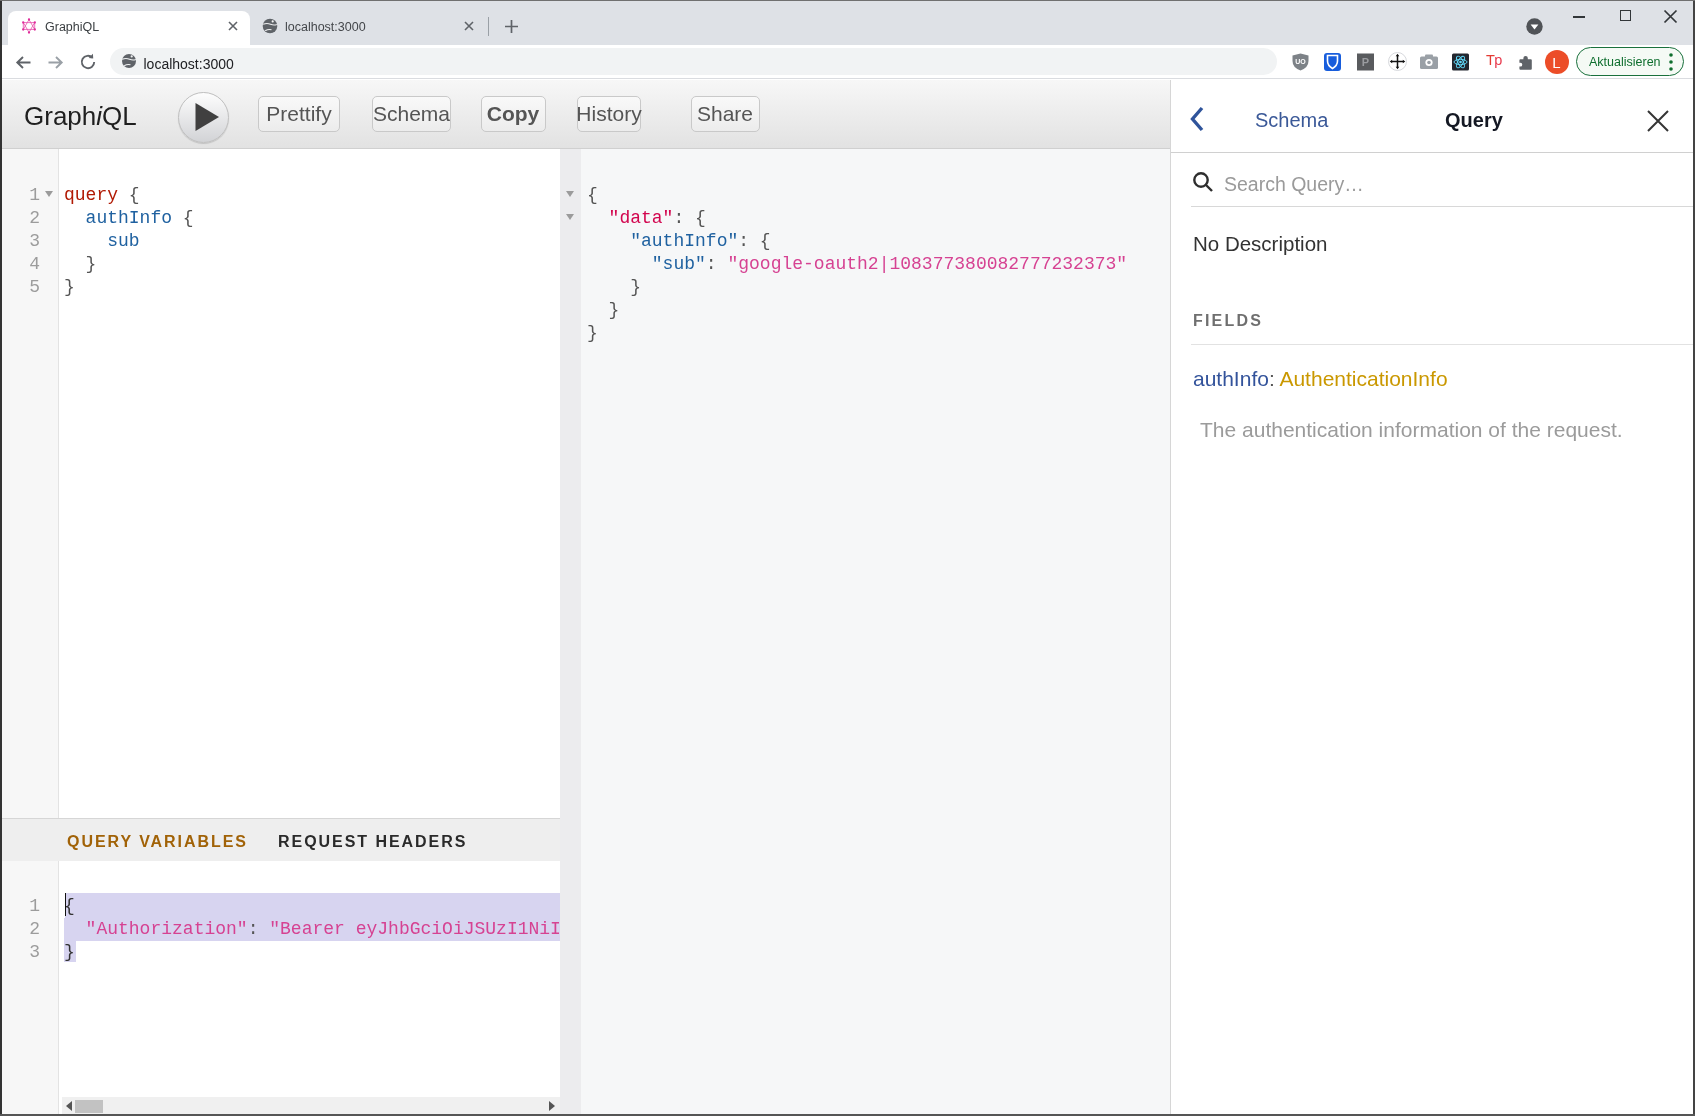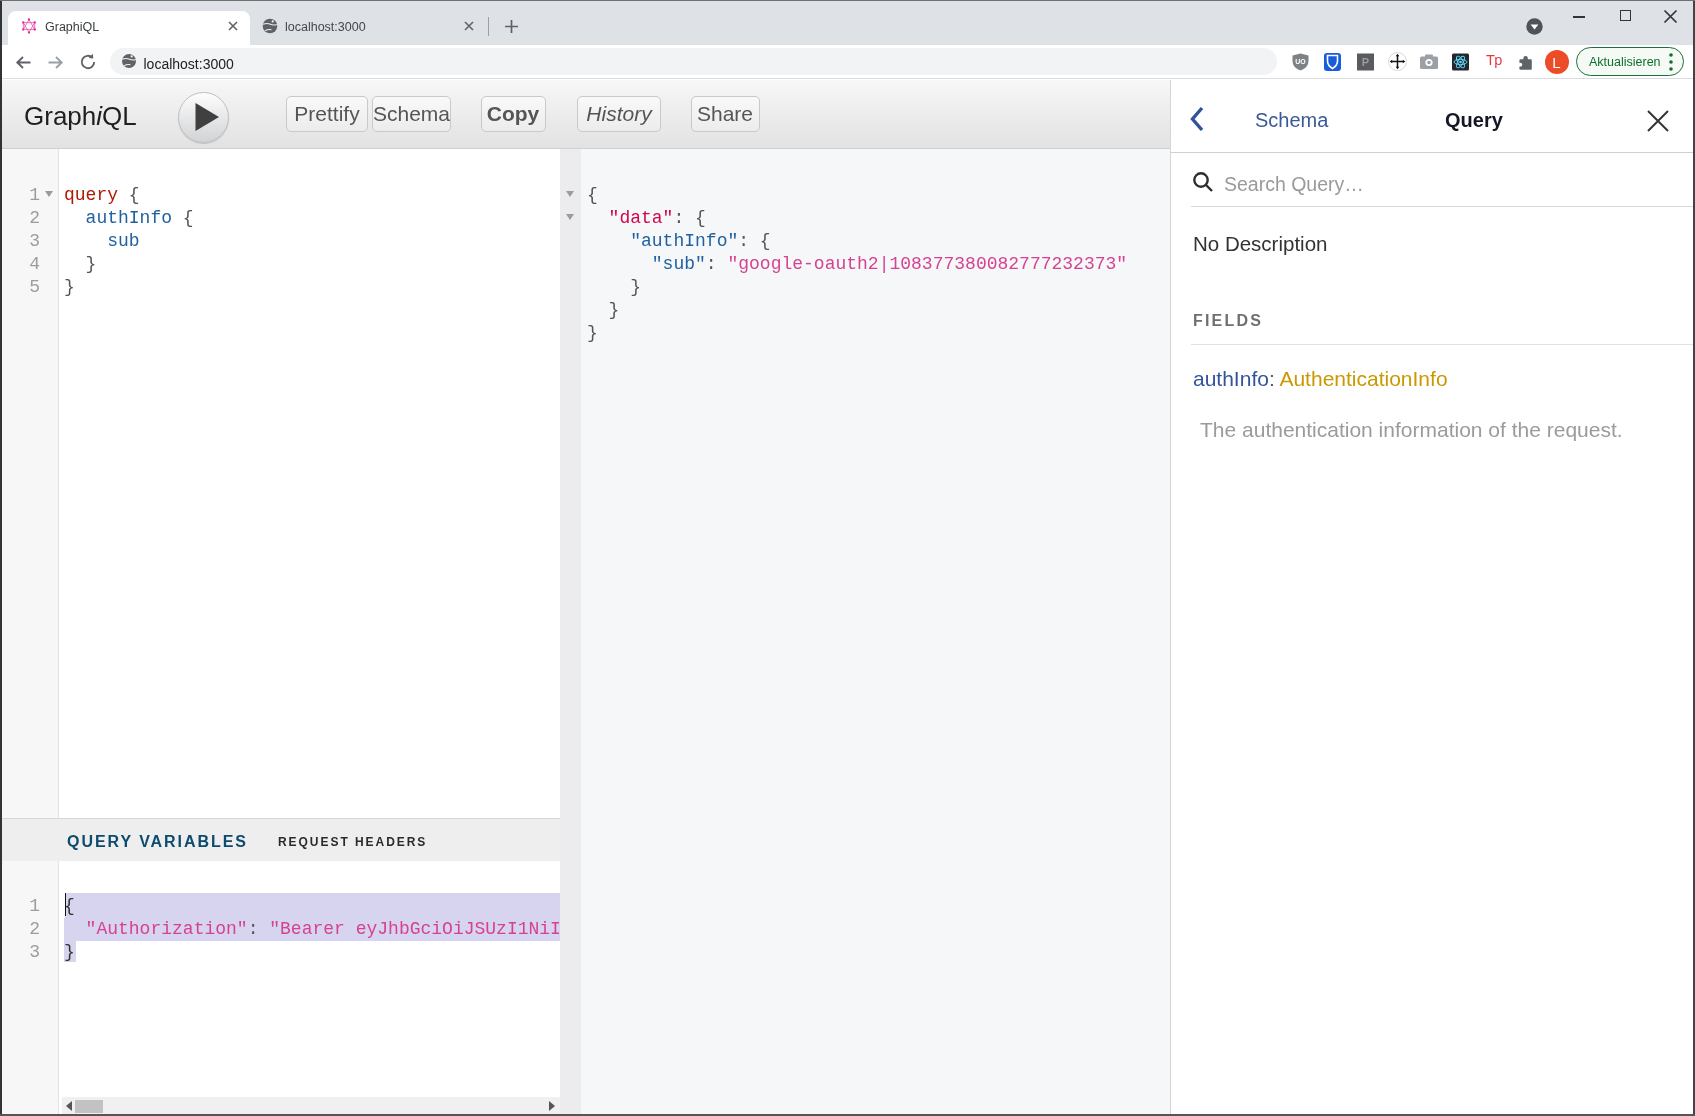--- a/index.html
+++ b/index.html
@@ -153,42 +153,42 @@
     <circle cx="3" cy="17" r="1.8" fill="#0e6e2e"></circle>
 </svg>
 
 <div class="abs" id="topbar"></div>
 <div class="abs" style="left:24px;top:103px;font-size:26px;line-height:26px;color:#1f1f1f;">Graph<i>i</i>QL</div>
 <div class="abs" style="left:178px;top:91.5px;width:51px;height:51px;border-radius:50%;
   background:linear-gradient(#fdfdfd,#d2d3d6);border:1px solid #bfbfbf;box-shadow:0 1px 1px rgba(0,0,0,0.15);"></div>
 <svg class="abs" style="left:194px;top:102px;" width="27" height="30" viewBox="0 0 27 30">
   <path d="M1.5 1 L25 15 L1.5 29 Z" fill="#404040"></path>
 </svg>
-<div class="tbtn" style="left:258px;width:82px;margin-left:28px;">Prettify</div>
+<div class="tbtn" style="left:258px;width:82px;">Prettify</div>
 <div class="tbtn" style="left:372px;width:79px;">Schema</div>
 <div class="tbtn" style="left:480.5px;width:65px;font-weight:bold;">Copy</div>
-<div class="tbtn" style="left:577px;width:84px;font-style:italic;">History</div>
+<div class="tbtn" style="left:577px;width:64px;">History</div>
 <div class="tbtn" style="left:690.5px;width:69px;">Share</div>
 
 <div class="abs" id="gutterL"></div>
 <div class="abs mono lnum" style="left:2px;top:184px;">1</div>
 <div class="abs mono lnum" style="left:2px;top:207px;">2</div>
 <div class="abs mono lnum" style="left:2px;top:230px;">3</div>
 <div class="abs mono lnum" style="left:2px;top:253px;">4</div>
 <div class="abs mono lnum" style="left:2px;top:276px;">5</div>
 <div class="fold" style="left:45px;top:190.5px;"></div>
 <div class="abs mono" style="left:64px;top:184px;"><span style="color:#B11A04">query</span> <span style="color:#555">{</span>
 <span style="color:#555">  </span><span style="color:#1F61A0">authInfo</span> <span style="color:#555">{</span>
     <span style="color:#1F61A0">sub</span>
   <span style="color:#555">}</span>
 <span style="color:#555">}</span></div>
 
 <div class="abs" style="left:2px;top:818px;width:558px;height:42.5px;background:#eeeeee;border-top:1px solid #d6d6d6;"></div>
-<div class="abs" style="left:67px;top:834px;font-size:16px;line-height:16px;font-weight:bold;letter-spacing:1.95px;color:#0c4a6e;">QUERY VARIABLES</div>
-<div class="abs" style="left:278px;top:834px;font-size:12px;line-height:16px;font-weight:bold;letter-spacing:1.95px;color:#2a2a2a;">REQUEST HEADERS</div>
+<div class="abs" style="left:67px;top:834px;font-size:16px;line-height:16px;font-weight:bold;letter-spacing:1.95px;color:#a16207;">QUERY VARIABLES</div>
+<div class="abs" style="left:278px;top:834px;font-size:16px;line-height:16px;font-weight:bold;letter-spacing:1.95px;color:#2a2a2a;">REQUEST HEADERS</div>
 <div class="abs mono lnum" style="left:2px;top:895px;">1</div>
 <div class="abs mono lnum" style="left:2px;top:918px;">2</div>
 <div class="abs mono lnum" style="left:2px;top:941px;">3</div>
 <div class="sel" style="left:64.5px;top:892.5px;width:496px;height:25.5px;"></div>
 <div class="sel" style="left:63.5px;top:918px;width:497px;height:22.5px;"></div>
 <div class="sel" style="left:63.5px;top:940.5px;width:12px;height:21.5px;"></div>
 <div class="abs" style="left:65px;top:892.5px;width:1.4px;height:23px;background:#111;"></div>
 <div class="abs mono" style="left:64px;top:895px;width:496px;overflow:hidden;"><span style="color:#333">{</span>
   <span style="color:#D64292">"Authorization"</span><span style="color:#555">:</span> <span style="color:#D64292">"Bearer eyJhbGciOiJSUzI1NiIsInR5cCI6IkpXVCJ9</span>
 <span style="color:#333">}</span></div>

